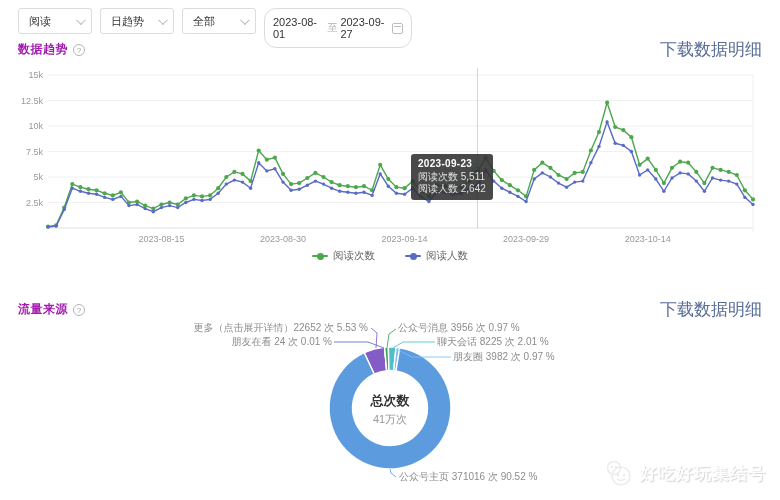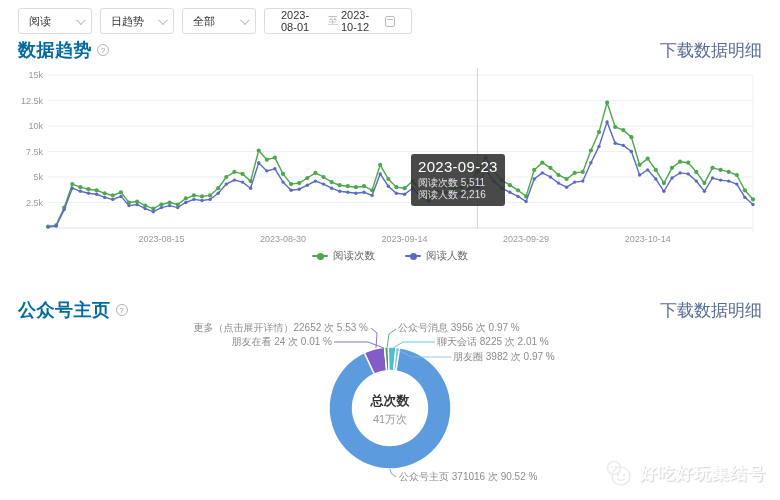--- a/index.html
+++ b/index.html
@@ -7,49 +7,49 @@
     font-family:"Liberation Sans","DejaVu Sans",sans-serif; }
   .page { position:relative; width:780px; height:500px; background:#fff; }
 
   
   .filter-bar { position:absolute; left:18px; top:8px; display:flex; gap:8px; }
   .select-box { width:74px; height:26px; border:1px solid #dcdcdc; border-radius:3px;
     background:#fff; display:flex; align-items:center; justify-content:space-between;
     padding:0 8px 0 10px; font-size:11px; color:#333; cursor:pointer; }
   .chevron { width:7px; height:7px; border-right:1.4px solid #b9b9b9; border-bottom:1.4px solid #b9b9b9;
     transform:rotate(45deg) translateY(-2px); }
-  .date-box { width:148px; height:26px; border:1px solid #dcdcdc; border-radius:3px; background:#fff;
-    display:flex; align-items:center; justify-content:space-between; padding:0 16px; font-size:11px; color:#333; cursor:pointer; }
+  .date-box { width:148px; height:40px; border:1px solid #dcdcdc; border-radius:12px; background:#fff;
+    display:flex; align-items:center; justify-content:space-between; padding:0 8px; font-size:11px; color:#333; cursor:pointer; }
   .date-sep { color:#b0b0b0; margin:0 3px; font-size:10px; }
   .cal-icon { width:12px; height:11px; border:1.2px solid #bdbdbd; border-radius:2px; position:relative; }
   .cal-icon::before { content:""; position:absolute; left:1px; right:1px; top:2px; border-top:1.2px solid #bdbdbd; }
 
   
   .section-header { position:absolute; left:18px; right:18px; display:flex; align-items:center; }
-  .section-title { font-size:18px; color:#0369a1; font-weight:600; letter-spacing:.5px;text-align:right; }
+  .section-title { font-size:12px; color:#a21caf; font-weight:600; letter-spacing:.5px;text-align:right; }
   .q-icon { width:12px; height:12px; border:1px solid #b5b5b5; border-radius:50%; color:#9a9a9a;
     font-size:8px; line-height:11px; text-align:center; margin-left:5px; }
   .dl-link { margin-left:auto; font-size:17px; color:#576b95; cursor:pointer; text-decoration:none; }
 
   .chart-wrap { position:absolute; left:0; width:780px; }
   #trend-wrap { top:60px; height:190px; }
   #source-wrap { top:309px; height:180px; }
   svg text { font-family:"Liberation Sans","DejaVu Sans",sans-serif; }
 
   
   .legend { position:absolute; left:0; top:249px; width:780px; display:flex; justify-content:center; gap:30px; }
   .legend-item { display:flex; align-items:center; gap:5px; font-size:10.5px; color:#666; cursor:pointer; }
   .legend-marker { position:relative; width:16px; height:8px; }
   .legend-marker .bar { position:absolute; left:0; top:3px; width:16px; height:2px; border-radius:1px; }
   .legend-marker .dot { position:absolute; left:4.5px; top:0.5px; width:7px; height:7px; border-radius:50%; }
 
   
   .tooltip { position:absolute; left:411px; top:154px; background:rgba(48,48,48,0.88); border-radius:3px;
     padding:4px 7px 5px; color:#fff; pointer-events:none; z-index:5; }
-  .tooltip .tt-title { font-size:15px; font-weight:normal; margin-bottom:2px; letter-spacing:.3px; }
+  .tooltip .tt-title { font-size:10px; font-weight:bold; margin-bottom:2px; letter-spacing:.3px; }
   .tooltip .tt-row { font-size:10px; color:#e3e3e3; line-height:12px; white-space:nowrap; }
 
   
   .watermark { position:absolute; right:14px; bottom:12px; display:flex; align-items:center; gap:6px; }
   .watermark-text { font-size:17px; font-weight:bold; color:rgba(255,255,255,0.96);
     text-shadow:1px 1px 1px rgba(170,170,170,0.5), -1px -1px 1px rgba(255,255,255,0.9); letter-spacing:1px; }
 </style>
 </head>
 <body>
 
@@ -65,21 +65,21 @@
       <span class="chevron"></span>
     </div>
     <div class="select-box">
       <span>全部</span>
       <span class="chevron"></span>
     </div>
     <div class="date-box">
       <span style="display:flex;align-items:center;">
         <span>2023-08-01</span>
         <span class="date-sep">至</span>
-        <span>2023-10-12</span>
+        <span>2023-09-27</span>
       </span>
       <span class="cal-icon"></span>
     </div>
   </div>
 
   <div class="section-header" style="top:38px;">
     <span class="section-title">数据趋势</span>
     <span class="q-icon">?</span>
     <a class="dl-link">下载数据明细</a>
   </div>
@@ -302,25 +302,25 @@
           <span class="bar" style="background: rgb(90, 107, 197);"></span>
           <span class="dot" style="background: rgb(90, 107, 197);"></span>
         </span>
         <span>阅读人数</span>
       </span>
     </div>
 
   <div class="tooltip">
     <div class="tt-title">2023-09-23</div>
     <div class="tt-row"><span>阅读次数</span>&nbsp;<span>5,511</span></div>
-    <div class="tt-row"><span>阅读人数</span>&nbsp;<span>2,216</span></div>
+    <div class="tt-row"><span>阅读人数</span>&nbsp;<span>2,642</span></div>
   </div>
 
   <div class="section-header" style="top:298px;">
-    <span class="section-title">公众号主页</span>
+    <span class="section-title">流量来源</span>
     <span class="q-icon">?</span>
     <a class="dl-link">下载数据明细</a>
   </div>
 
   <div class="chart-wrap" id="source-wrap"><svg width="780" height="180" viewBox="0 0 780 180">
         <path d="M 364.22 43.72 A 61 61 0 0 1 384.58 38.24 L 386.67 61.65 A 37.5 37.5 0 0 0 374.15 65.01 Z" fill="#835CC5" stroke="#fff" stroke-width="1.4"></path>
         <path d="M 384.58 38.24 A 61 61 0 0 1 384.62 38.24 L 386.69 61.65 A 37.5 37.5 0 0 0 386.67 61.65 Z" fill="#5A6BC5" stroke="#fff" stroke-width="1.4"></path>
         <path d="M 384.62 38.24 A 61 61 0 0 1 388.33 38.02 L 388.97 61.51 A 37.5 37.5 0 0 0 386.69 61.65 Z" fill="#3EA35A" stroke="#fff" stroke-width="1.4"></path>
         <path d="M 388.33 38.02 A 61 61 0 0 1 396.03 38.30 L 393.70 61.68 A 37.5 37.5 0 0 0 388.97 61.51 Z" fill="#4FC0C8" stroke="#fff" stroke-width="1.4"></path>
         <path d="M 396.03 38.30 A 61 61 0 0 1 399.71 38.78 L 395.97 61.98 A 37.5 37.5 0 0 0 393.70 61.68 Z" fill="#7EC0EE" stroke="#fff" stroke-width="1.4"></path>

